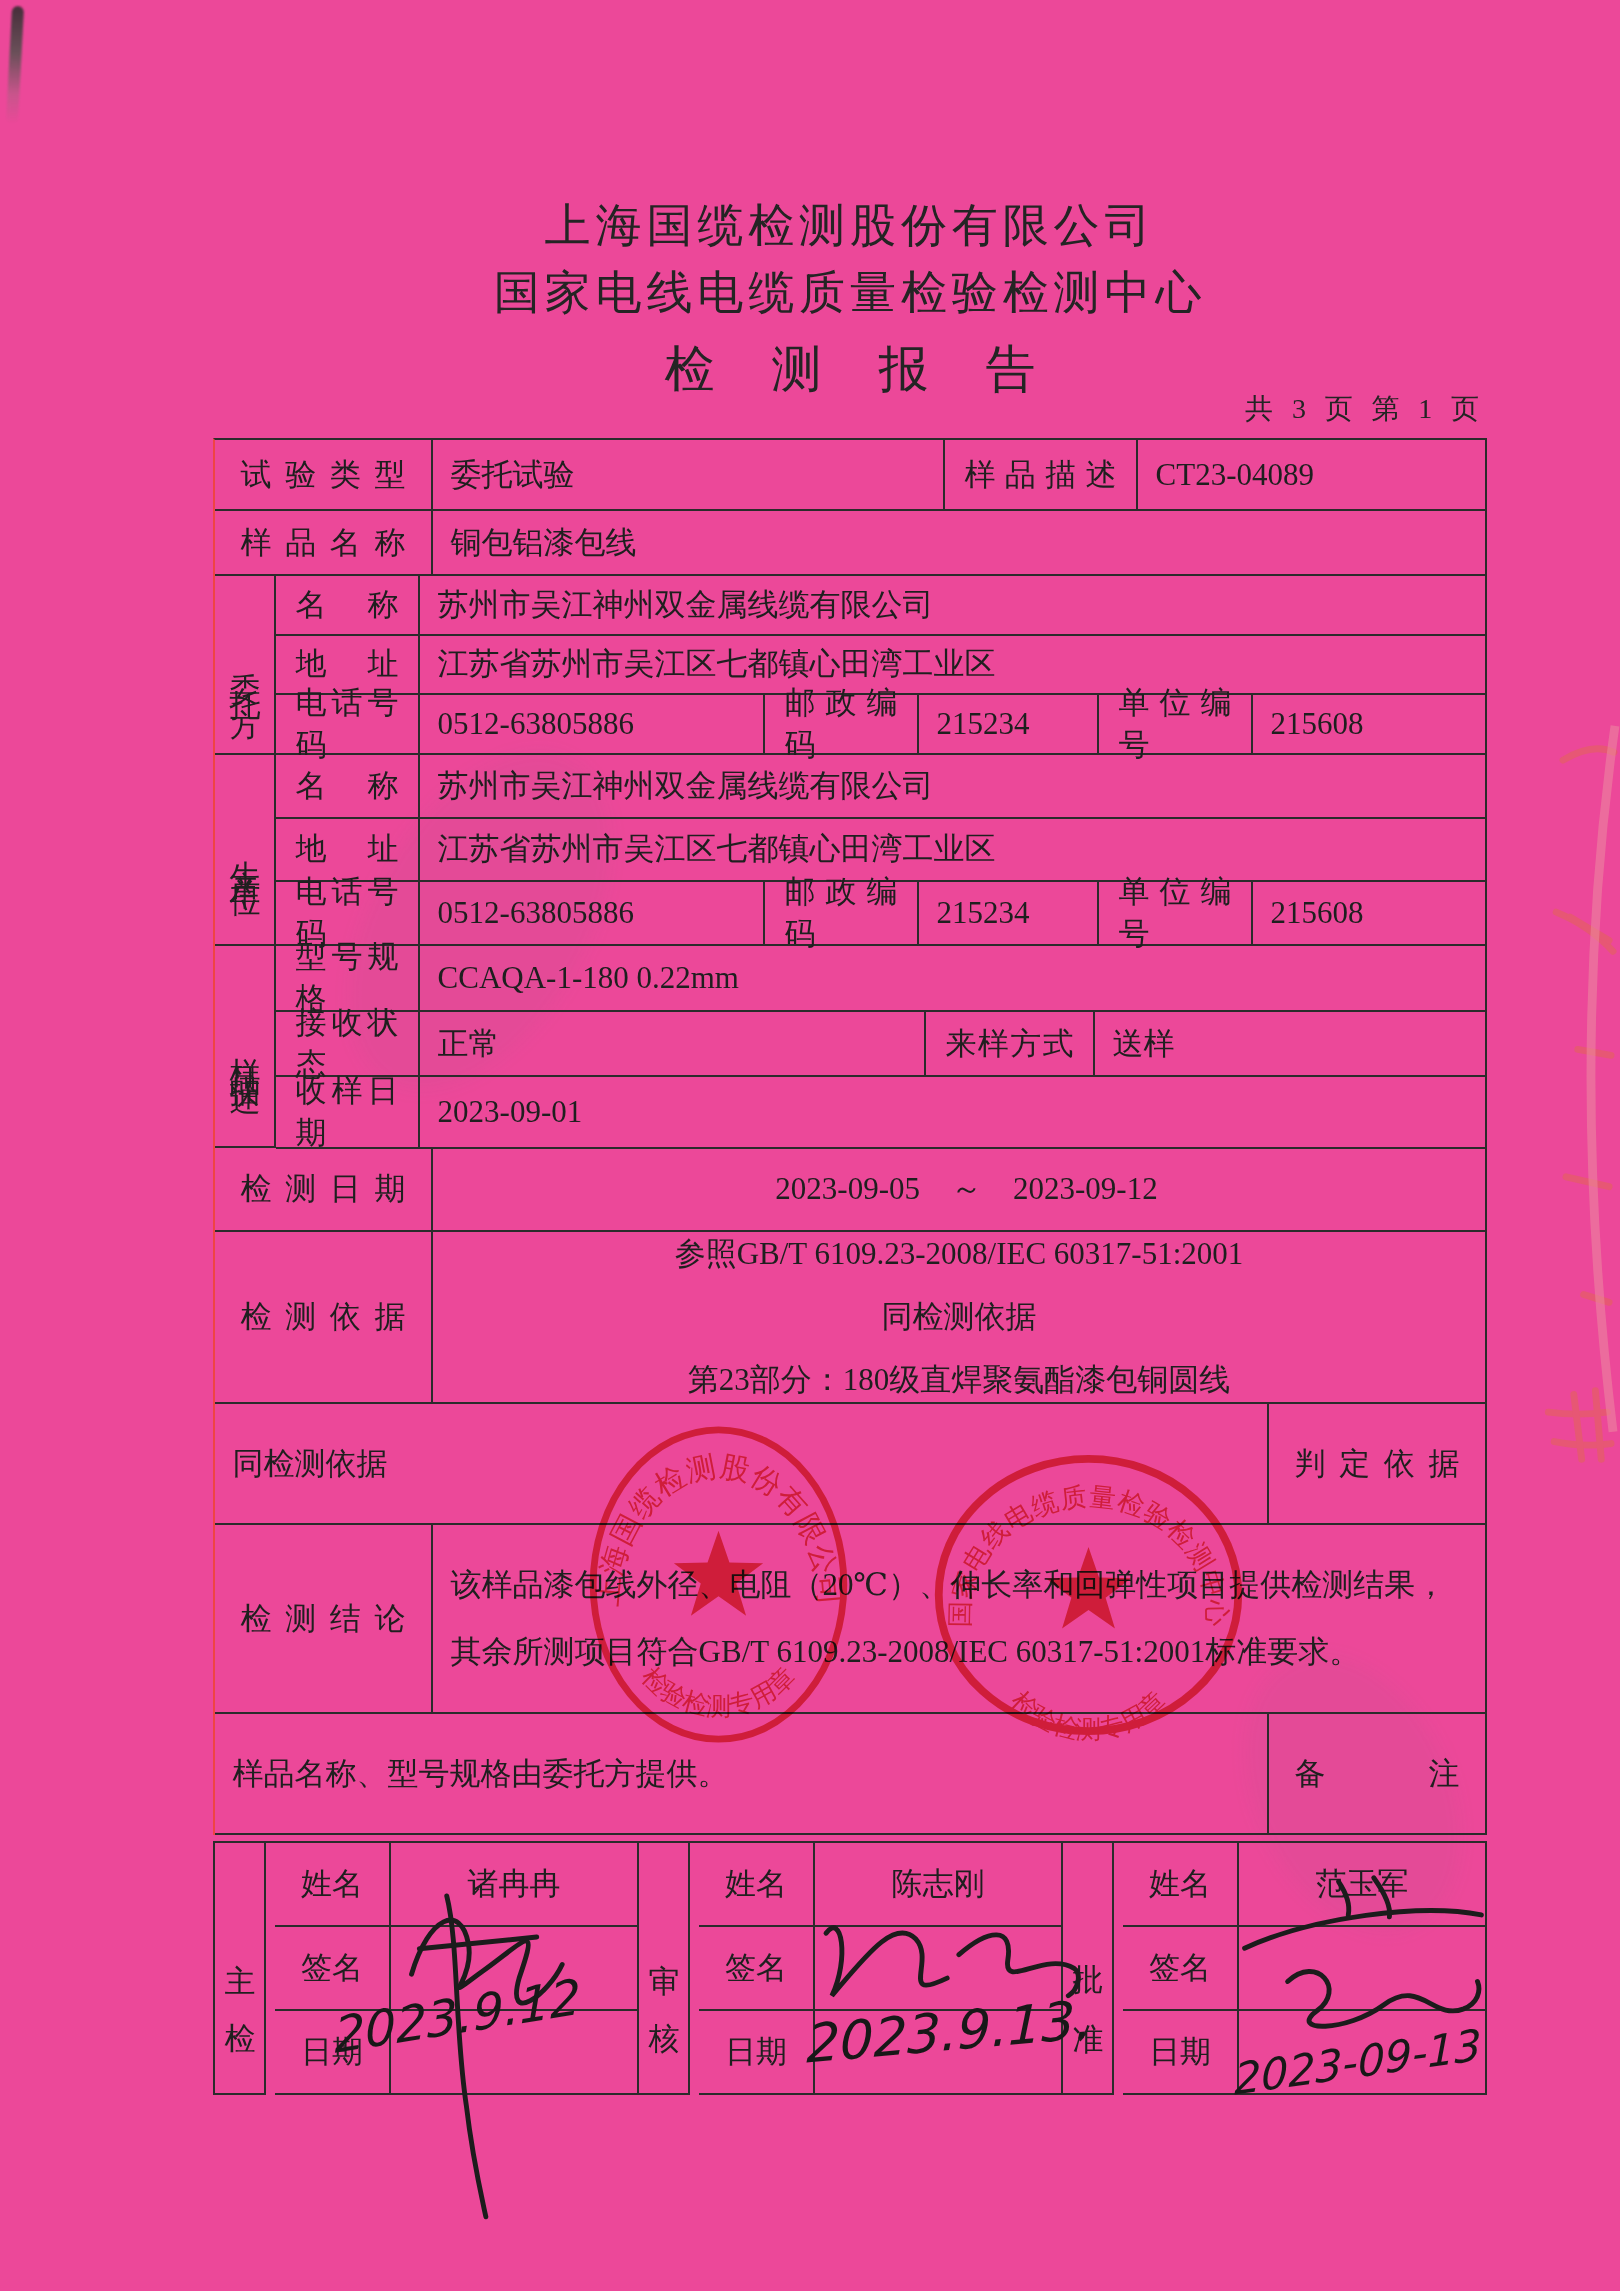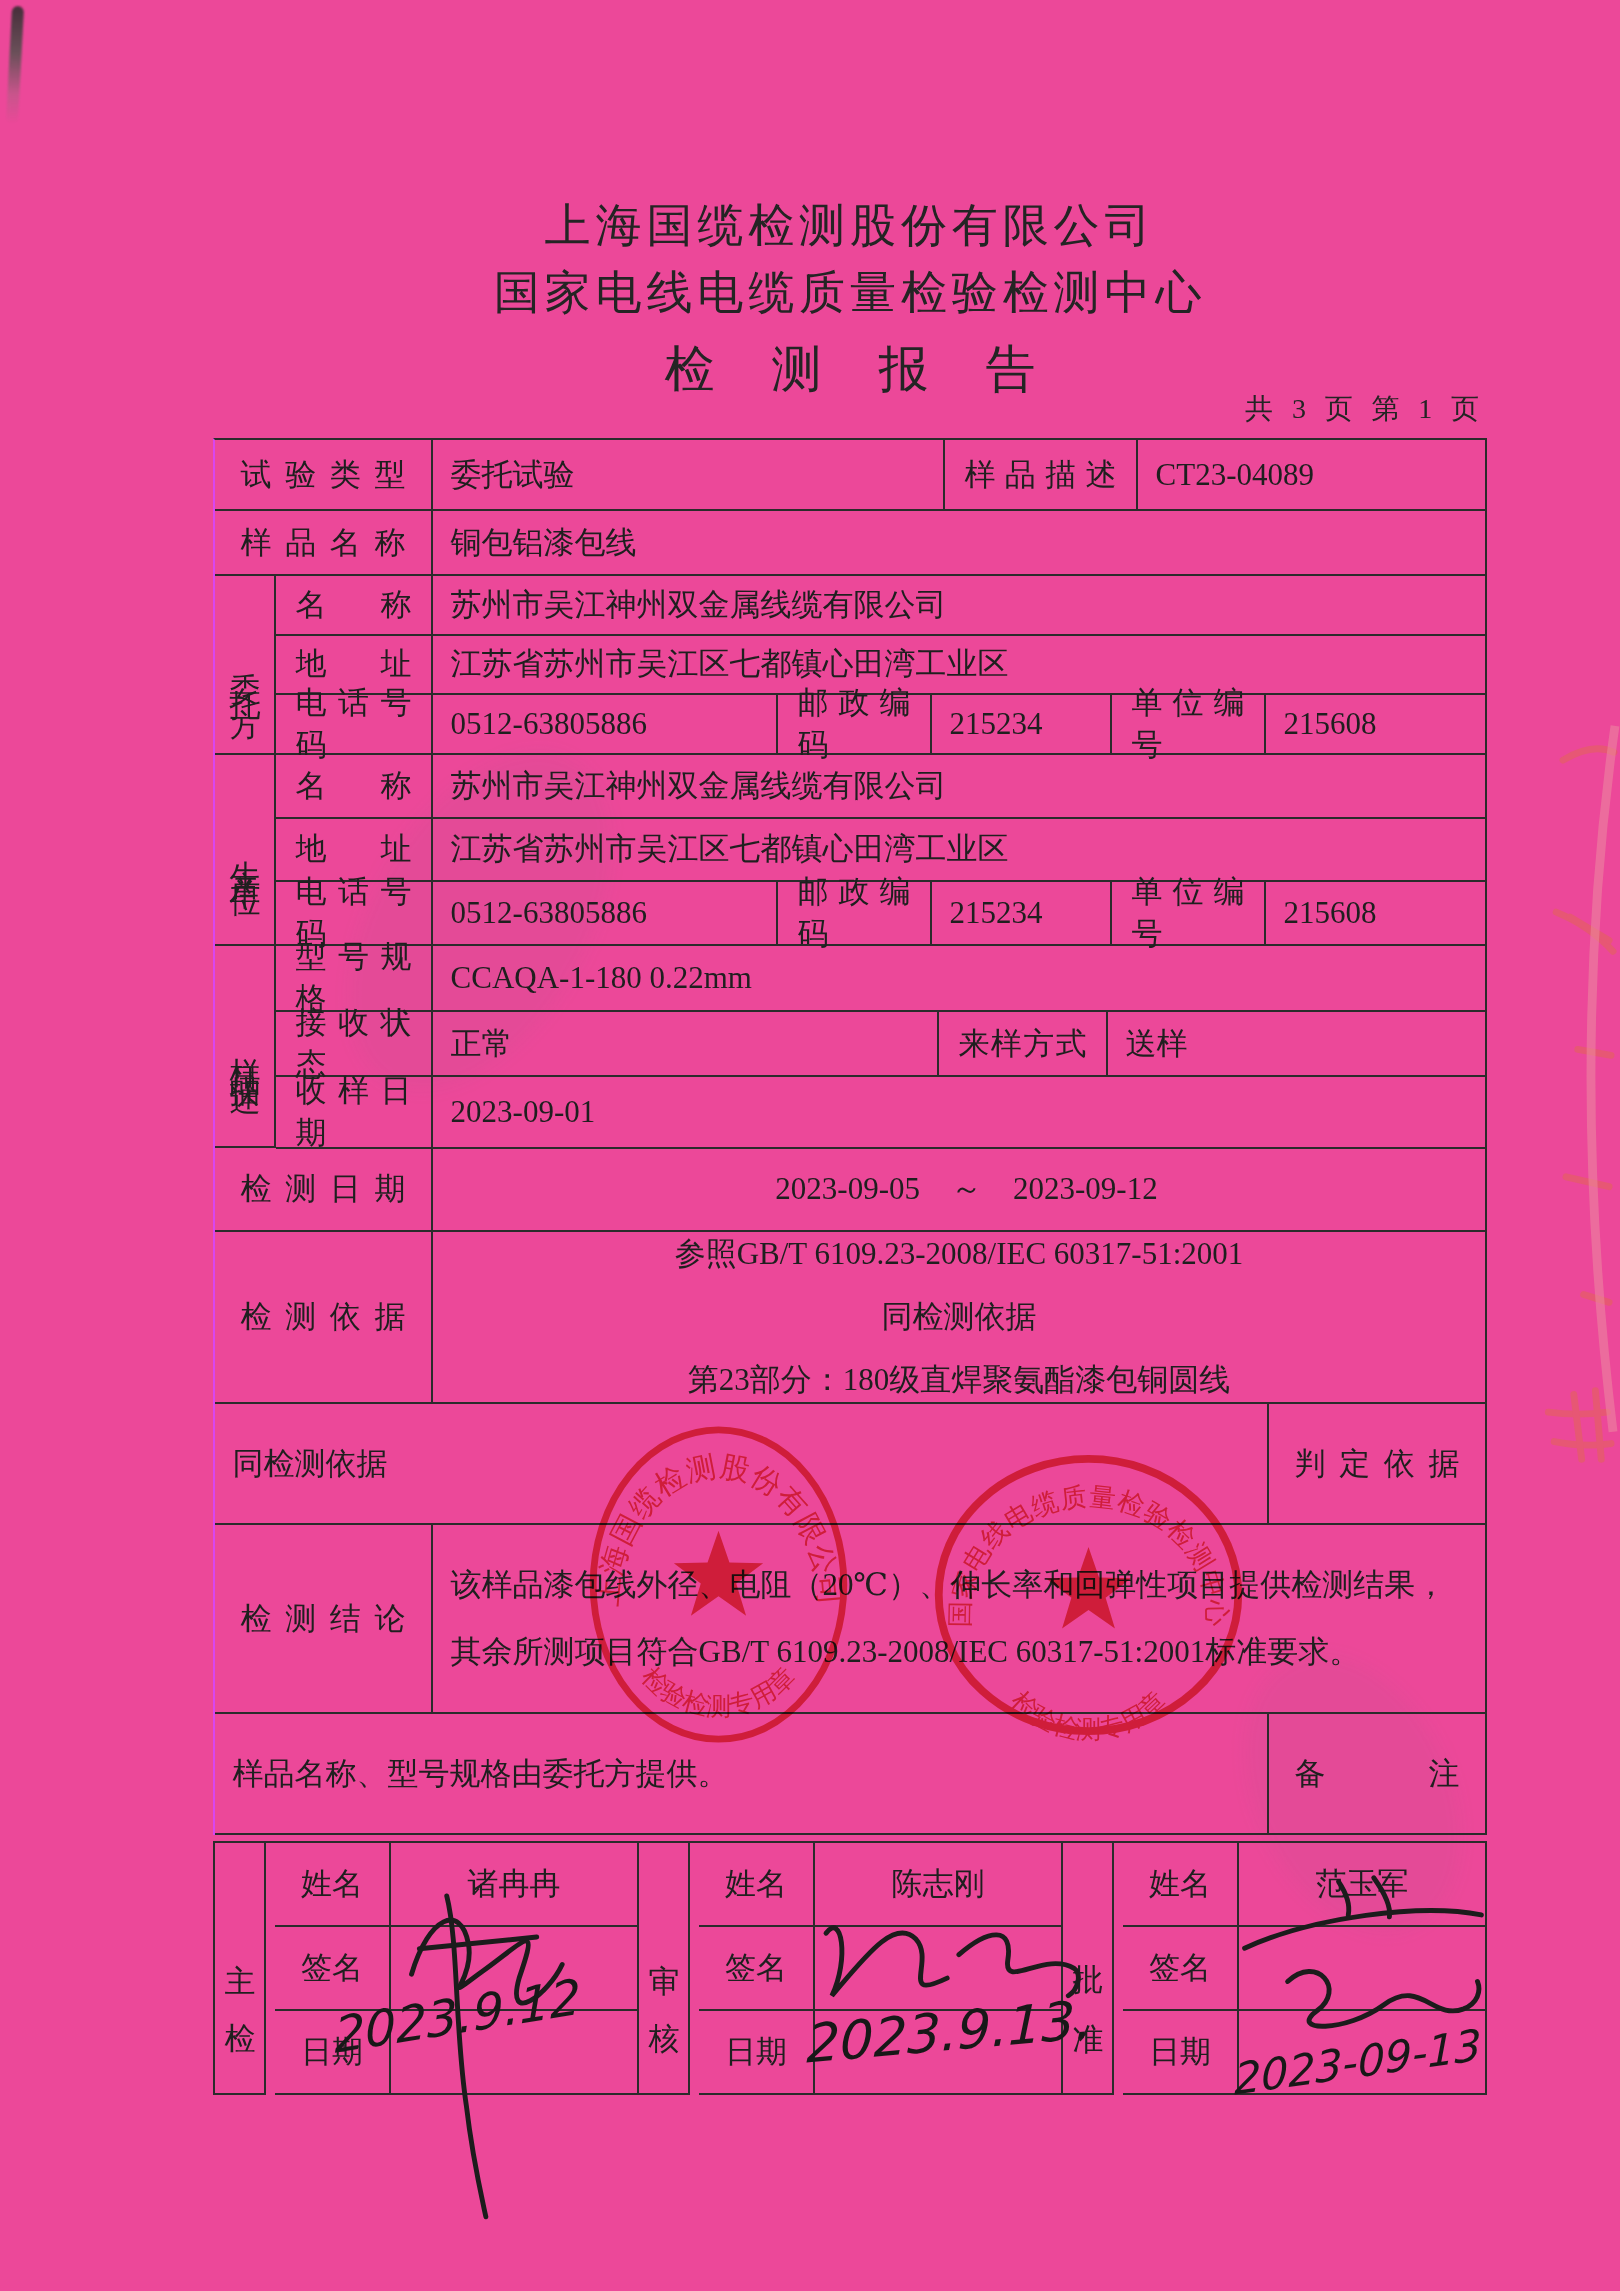--- a/index.html
+++ b/index.html
@@ -20,28 +20,28 @@
 
   
   .titles { position:absolute; left:213px; top:192px; width:1274px; text-align:center;
             font-family:"Liberation Sans","DejaVu Sans",sans-serif; color:#242424; }
   .t-main { font-size:46px; letter-spacing:4.9px; line-height:67px; font-weight:500; }
   .t-report { font-size:50px; letter-spacing:57px; padding-left:57px; margin-top:9.8px; font-weight:500; }
   .pageinfo { position:absolute; right:135px; top:390px; font-size:28px; letter-spacing:5.9px; color:#242424; }
 
   
   .tbl { position:absolute; left:213px; top:438px; width:1274px;
-         border-top:2px solid #2b2b2b; border-left:2px solid #d946ef; font-size:31px; }
+         border-top:2px solid #2b2b2b; border-left:2px solid #ef4444; font-size:31px; }
   .sig { position:absolute; left:213px; top:1841px; width:1274px;
          border-top:2px solid #2b2b2b; border-left:2px solid #2b2b2b; font-size:31px; display:flex; }
   .row { display:flex; width:100%; }
   .cell { border-right:2px solid #2b2b2b; border-bottom:2px solid #2b2b2b;
           display:flex; align-items:center; min-width:0; }
   .grow { flex:1; }
-  .w62{width:61px;} .w118{width:116px;} .w157{width:154px;} .w160{width:157px;justify-content:center;}
+  .w62{width:61px;} .w118{width:116px;} .w157{width:154px;} .w160{width:144px;justify-content:center;}
   .w172{width:169px;} .w184{width:180px;} .w197{width:193px;} .w222{width:218px;}
   .w352{width:345px;} .w433{width:424px;} .w516{width:506px;} .w522{width:512px;} .w52{width:51px;}
   .plab { padding:0 25.5px; } .plab2 { padding:0 19.6px; }
   .jspan { width:100%; text-align:justify; text-align-last:justify; }
   .val { padding-left:17.6px; }
   .cen { justify-content:center; padding-left:15px; }
   .colc { flex-direction:column; justify-content:center; text-align:center; gap:20.6px; }
   .coll { flex-direction:column; justify-content:center; align-items:flex-start; gap:25.5px; padding:0 25.5px 0 17.6px; }
   .vlab { justify-content:center; writing-mode:vertical-rl; text-orientation:upright; }
   .gbody { flex:1; display:flex; flex-direction:column; min-width:0; }

